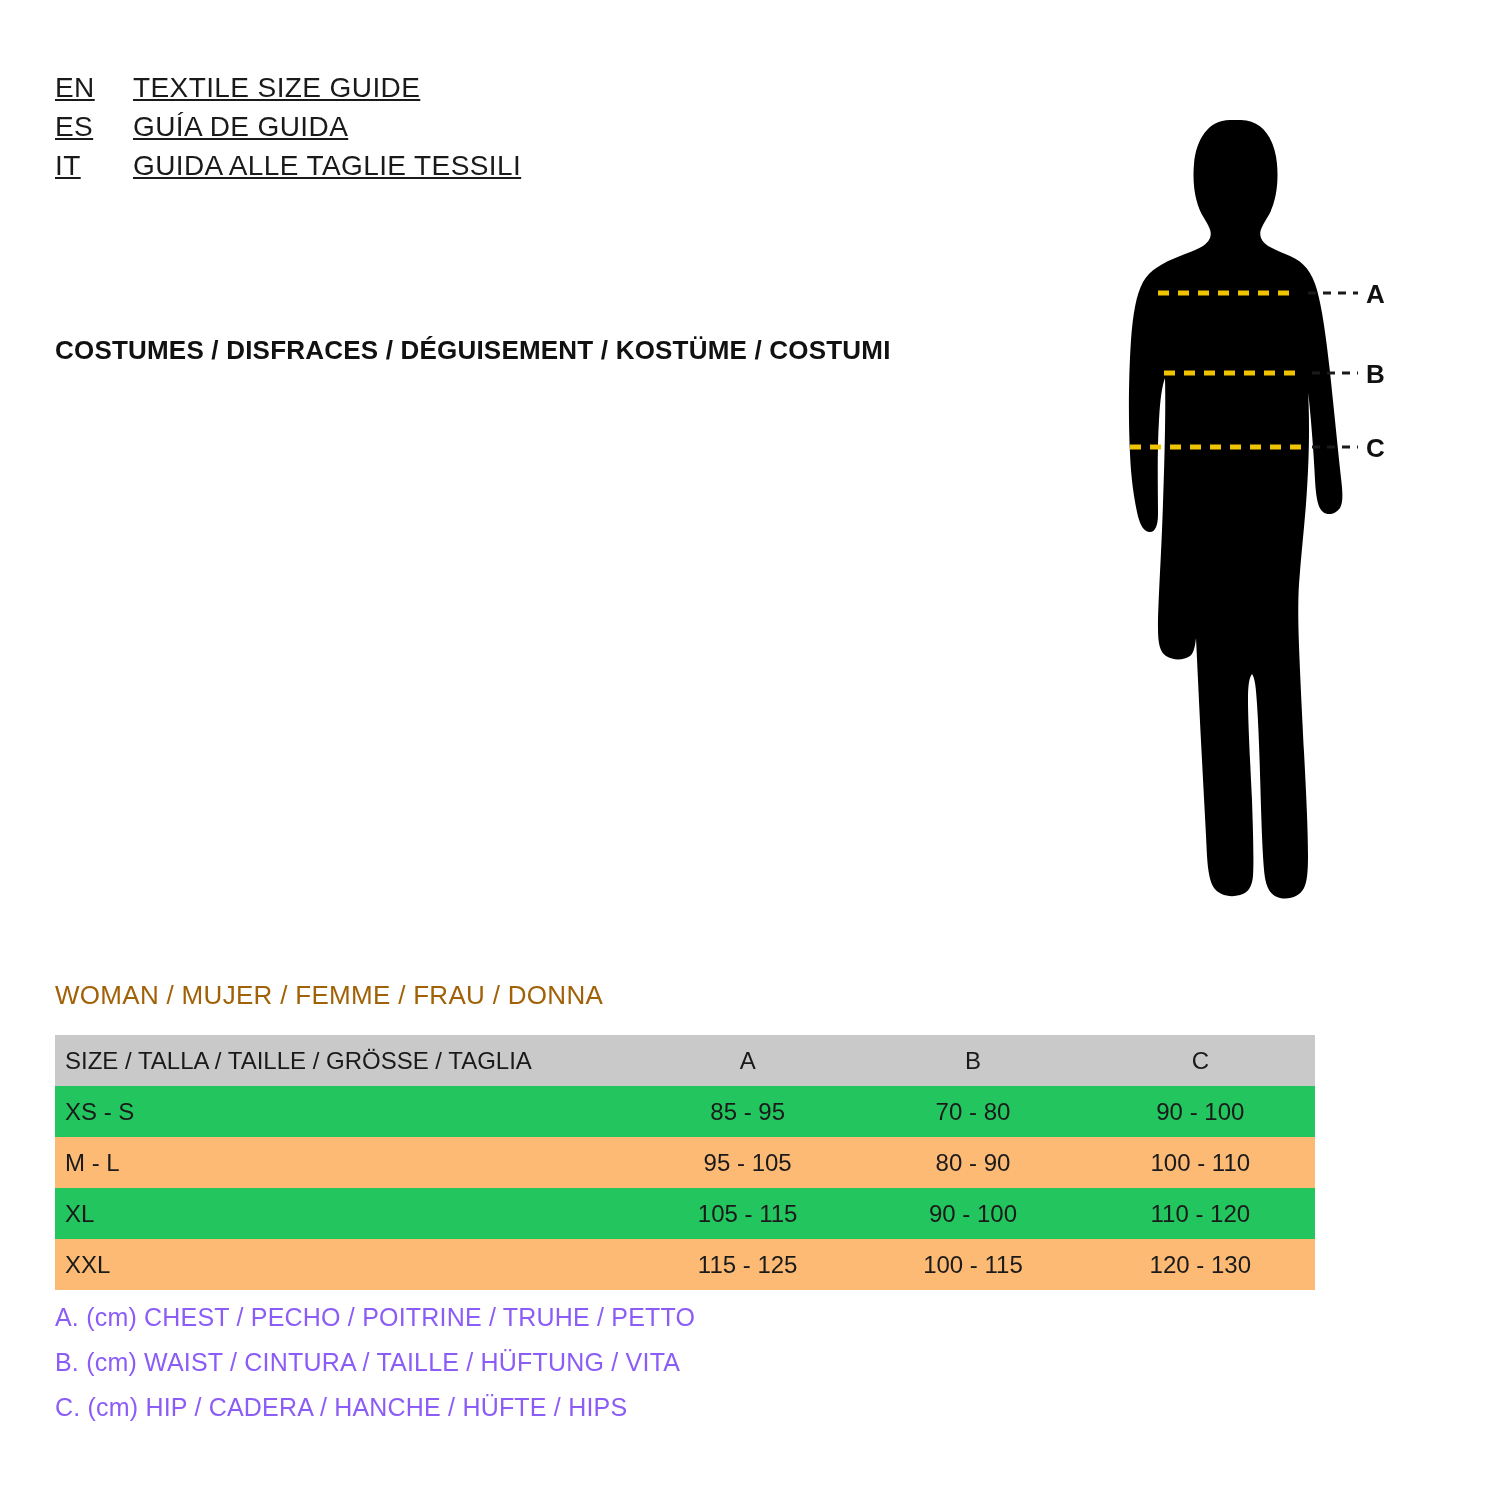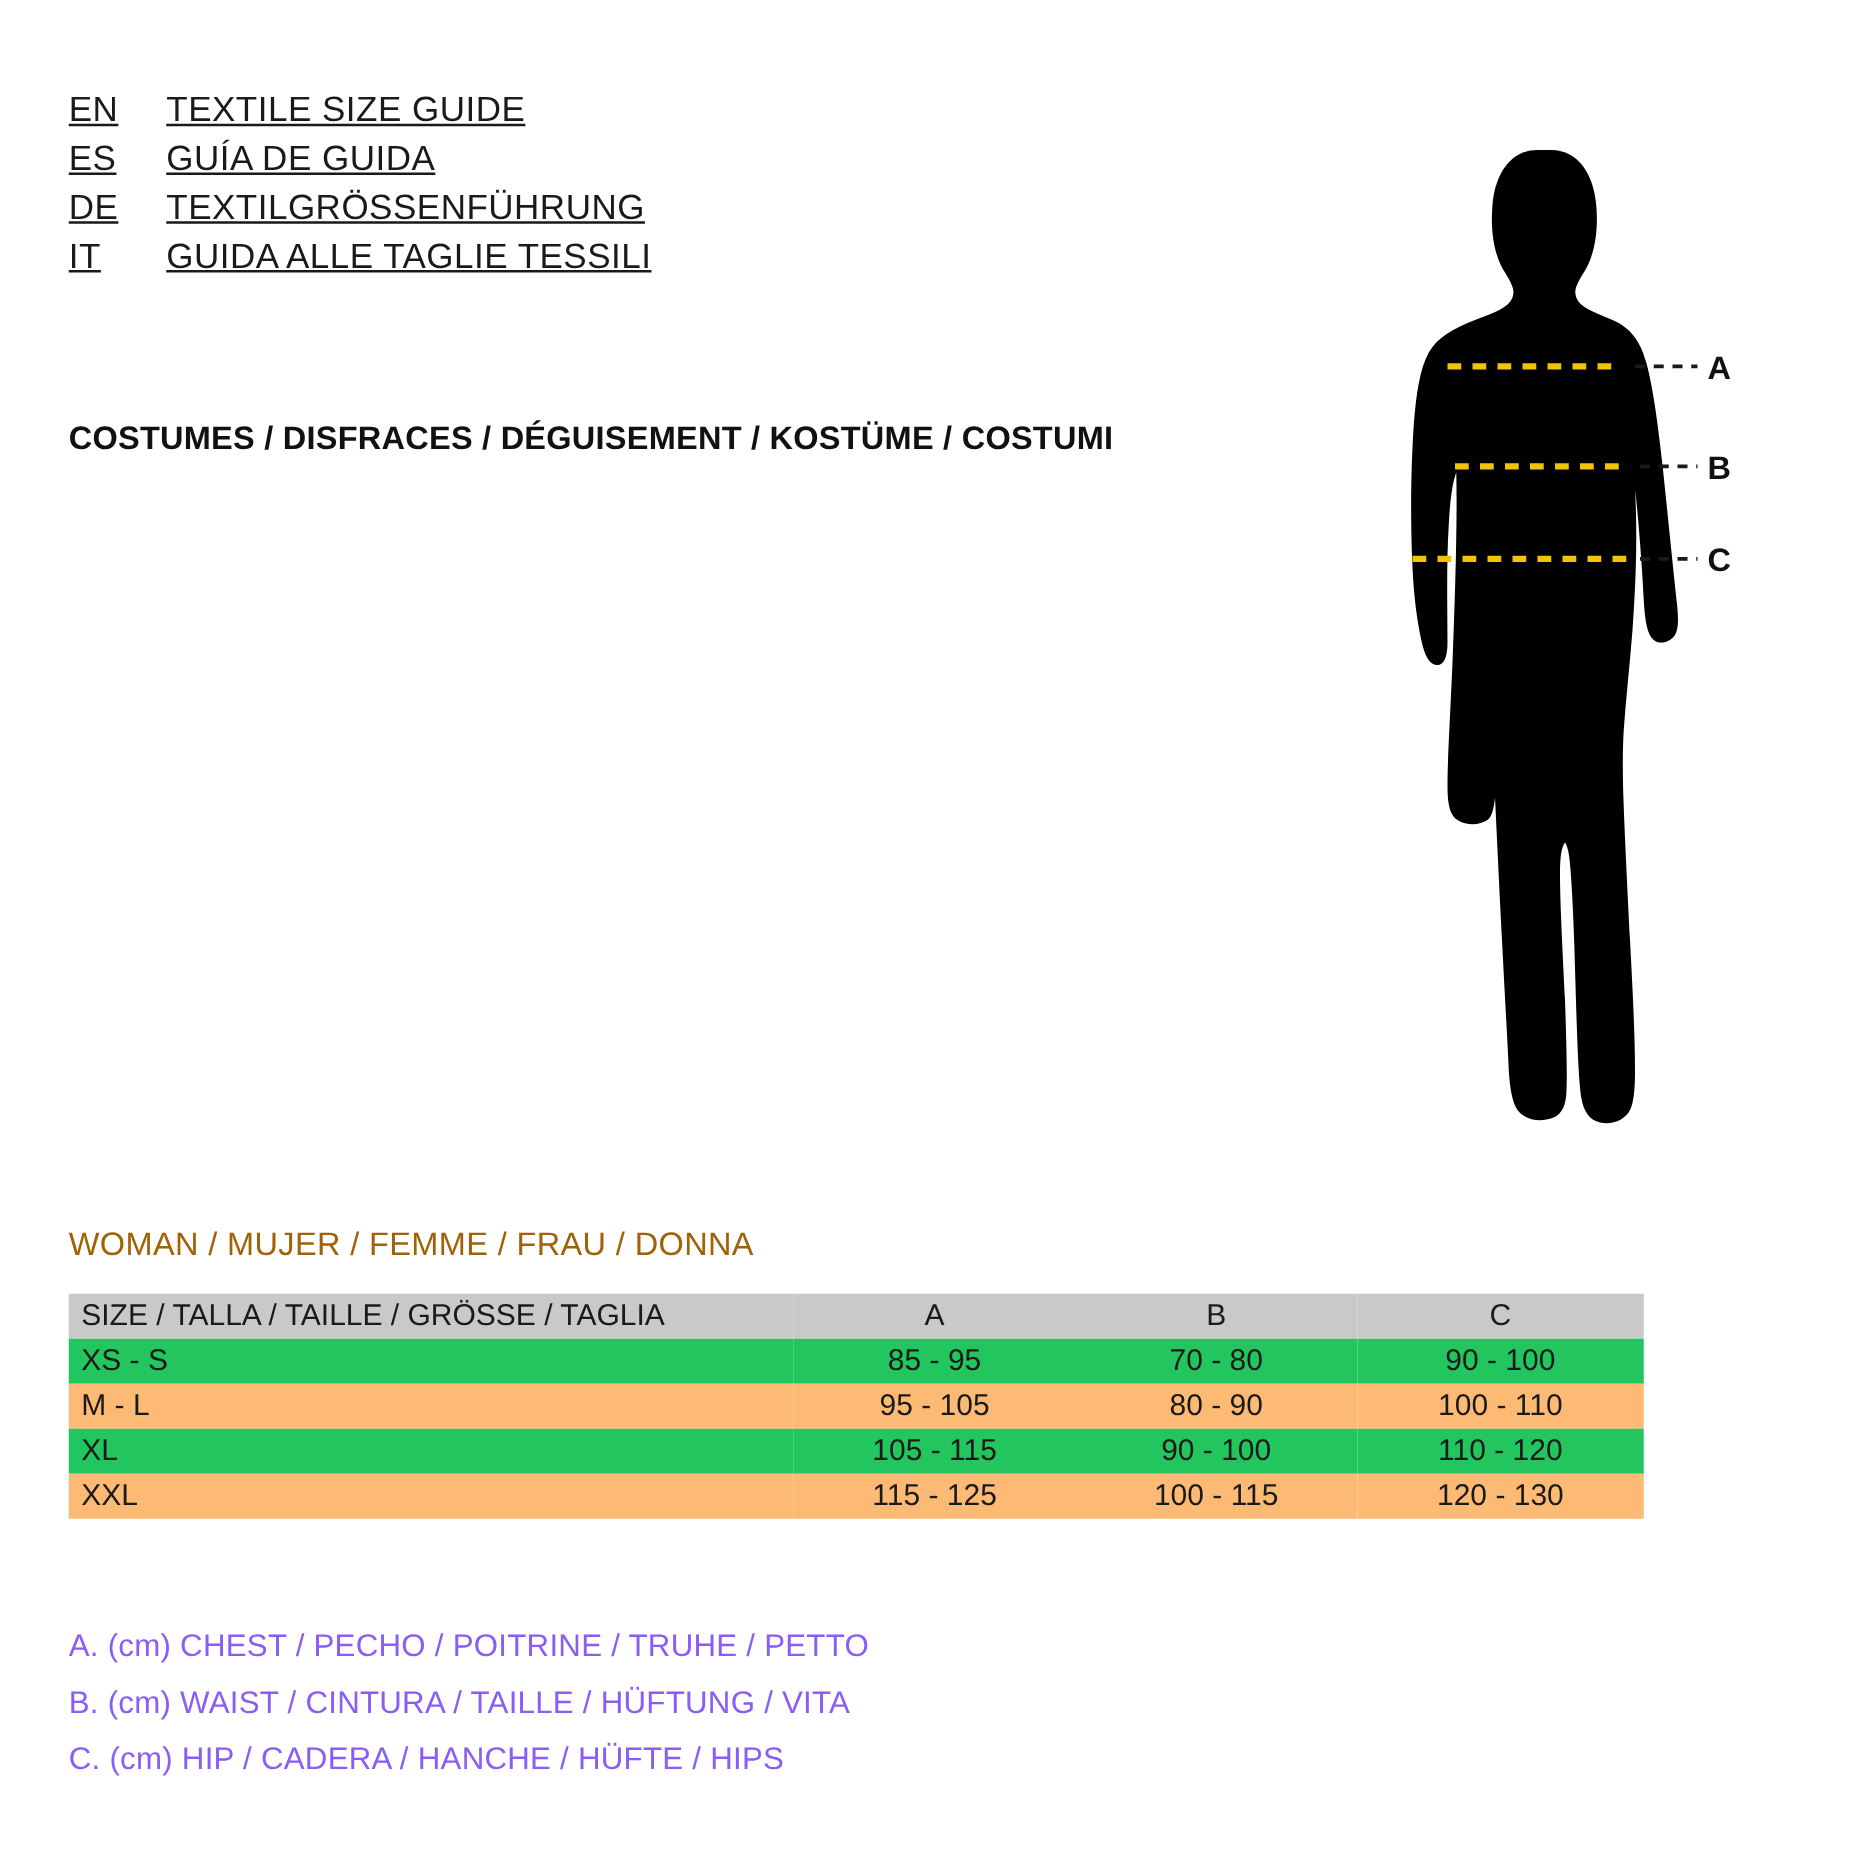--- a/index.html
+++ b/index.html
@@ -80,21 +80,21 @@
     position: absolute;
     left: 55px;
     top: 1035px;
     width: 1260px;
     border-collapse: collapse;
     font-size: 24px;
     color: #1a1a1a;
   }
   .size-table th,
   .size-table td {
-    height: 36px;
+    height: 51px;
     padding: 0;
     font-weight: normal;
     text-align: center;
     vertical-align: middle;
   }
   .size-table th.col-label,
   .size-table td.col-label {
     text-align: left;
     padding-left: 10px;
     width: 570px;
@@ -136,24 +136,20 @@
 <div class="page">
 
   <div class="lang-block">
     <div class="lang-row">
       <span class="lang-code">EN</span>
       <span class="lang-text">TEXTILE SIZE GUIDE</span>
     </div>
     <div class="lang-row">
       <span class="lang-code">ES</span>
       <span class="lang-text">GUÍA DE GUIDA</span>
-    </div>
-    <div class="lang-row">
-      <span class="lang-code">DE</span>
-      <span class="lang-text">TEXTILGRÖSSENFÜHRUNG</span>
     </div>
     <div class="lang-row">
       <span class="lang-code">IT</span>
       <span class="lang-text">GUIDA ALLE TAGLIE TESSILI</span>
     </div>
   </div>
 
   <div class="costumes-line">COSTUMES / DISFRACES / DÉGUISEMENT / KOSTÜME / COSTUMI</div>
 
   <div class="figure-wrap">

